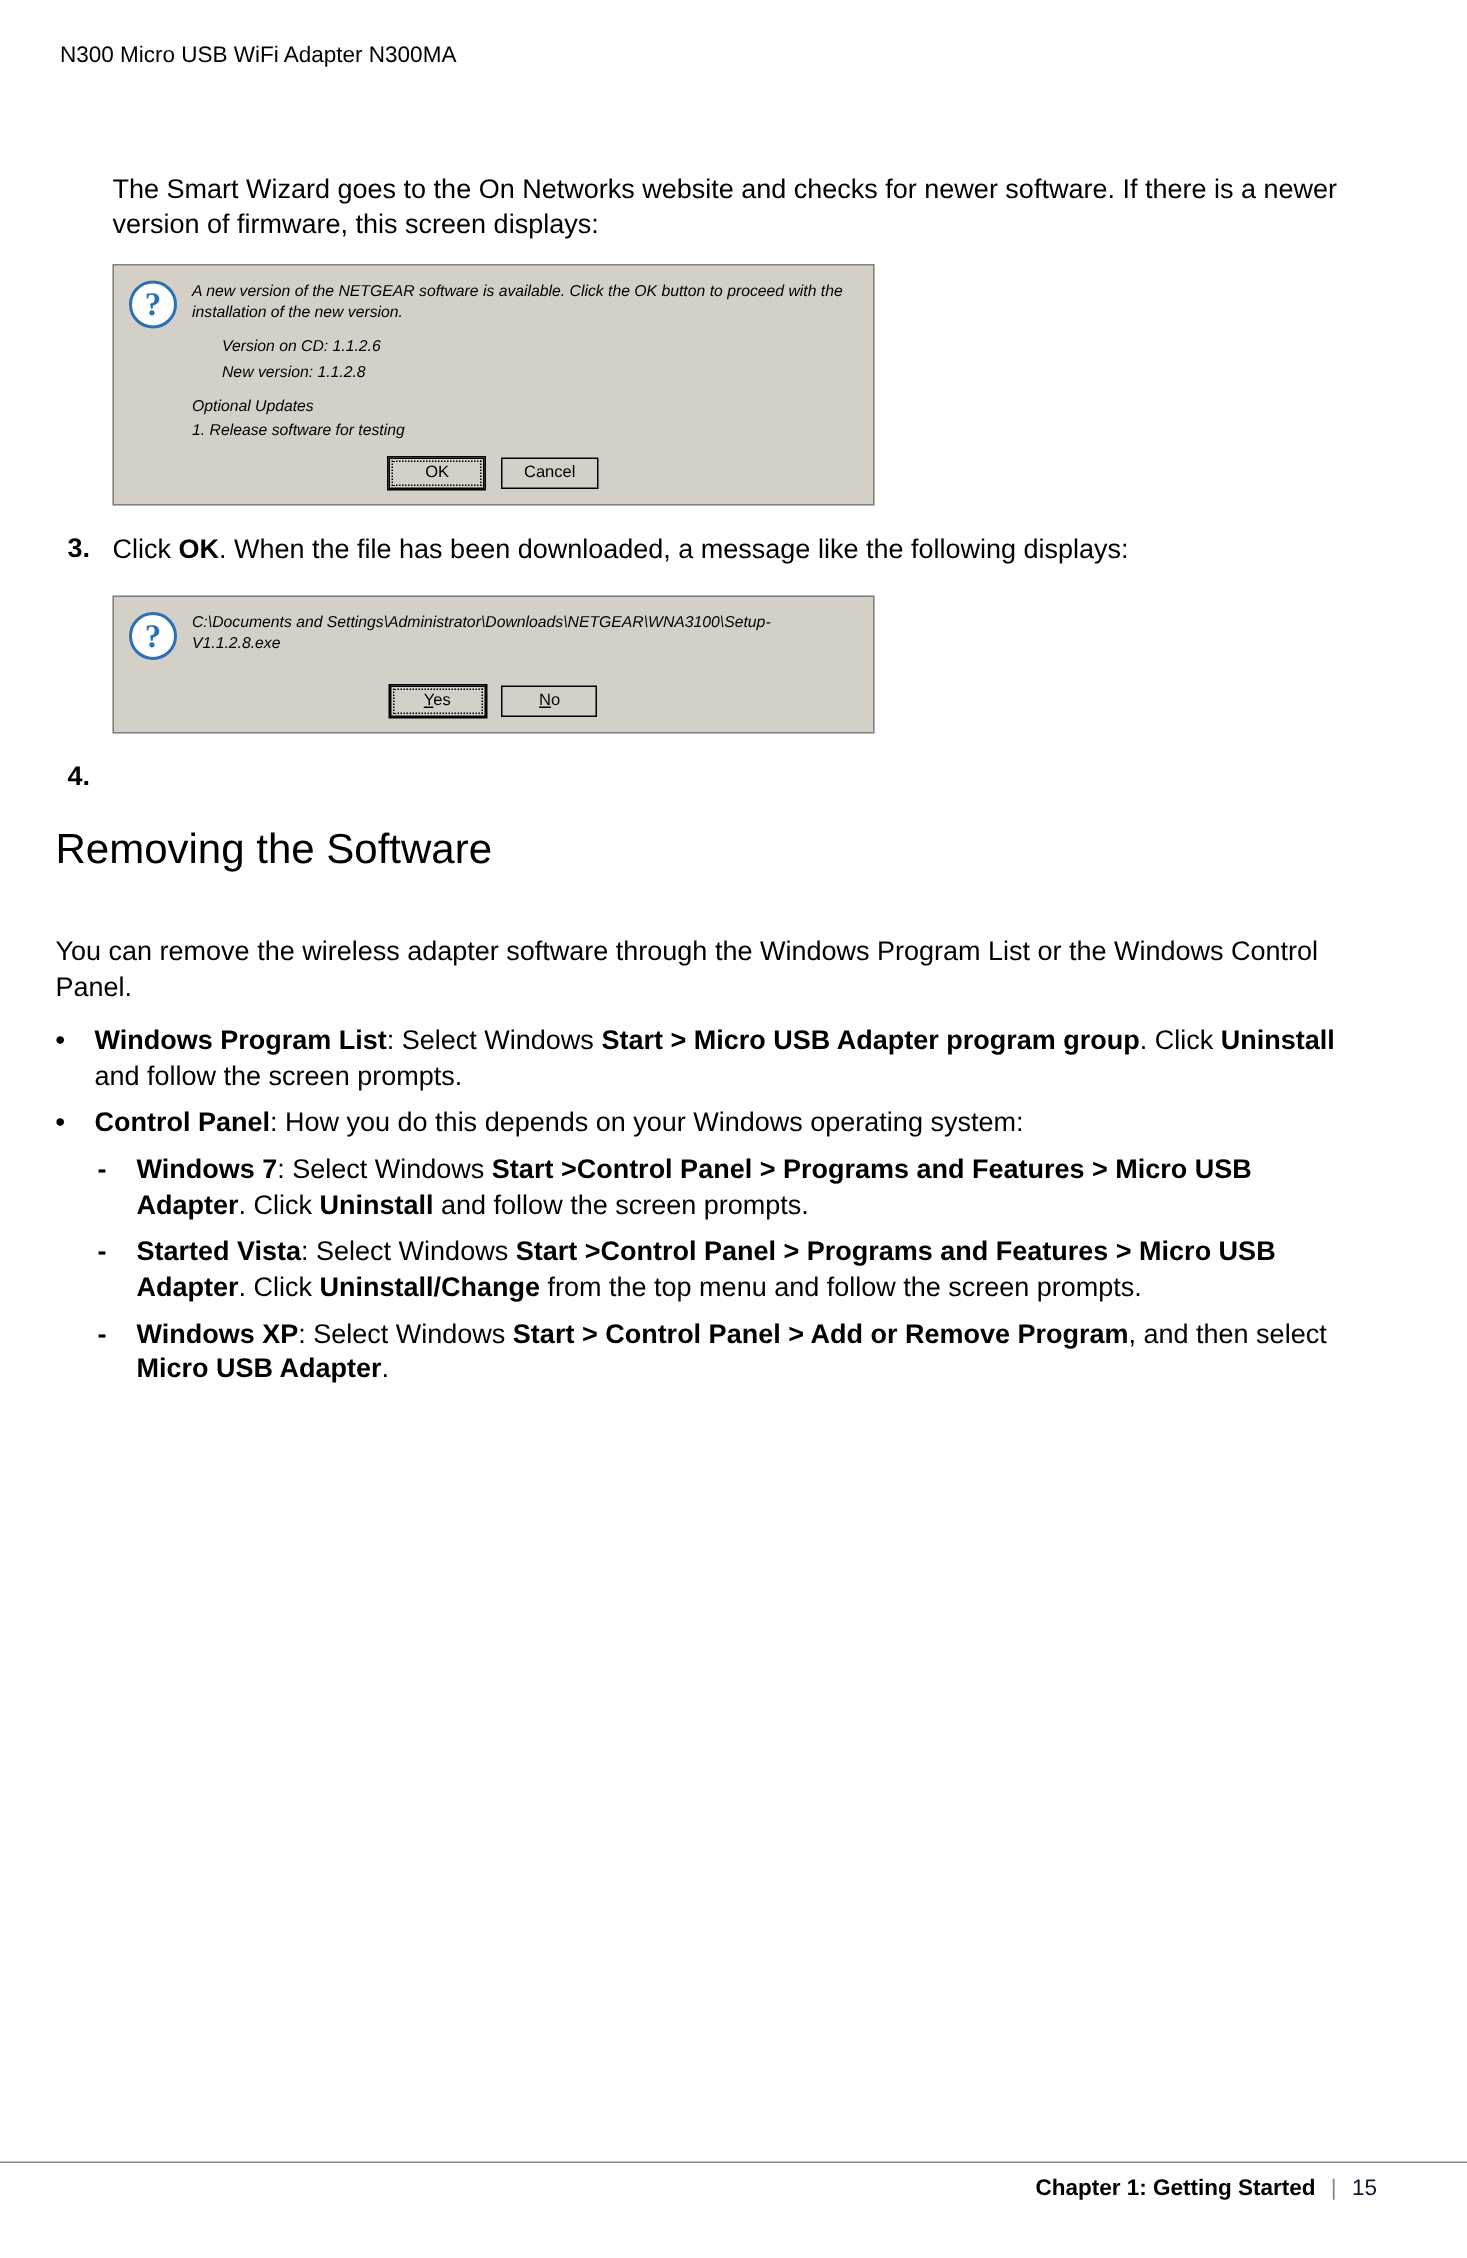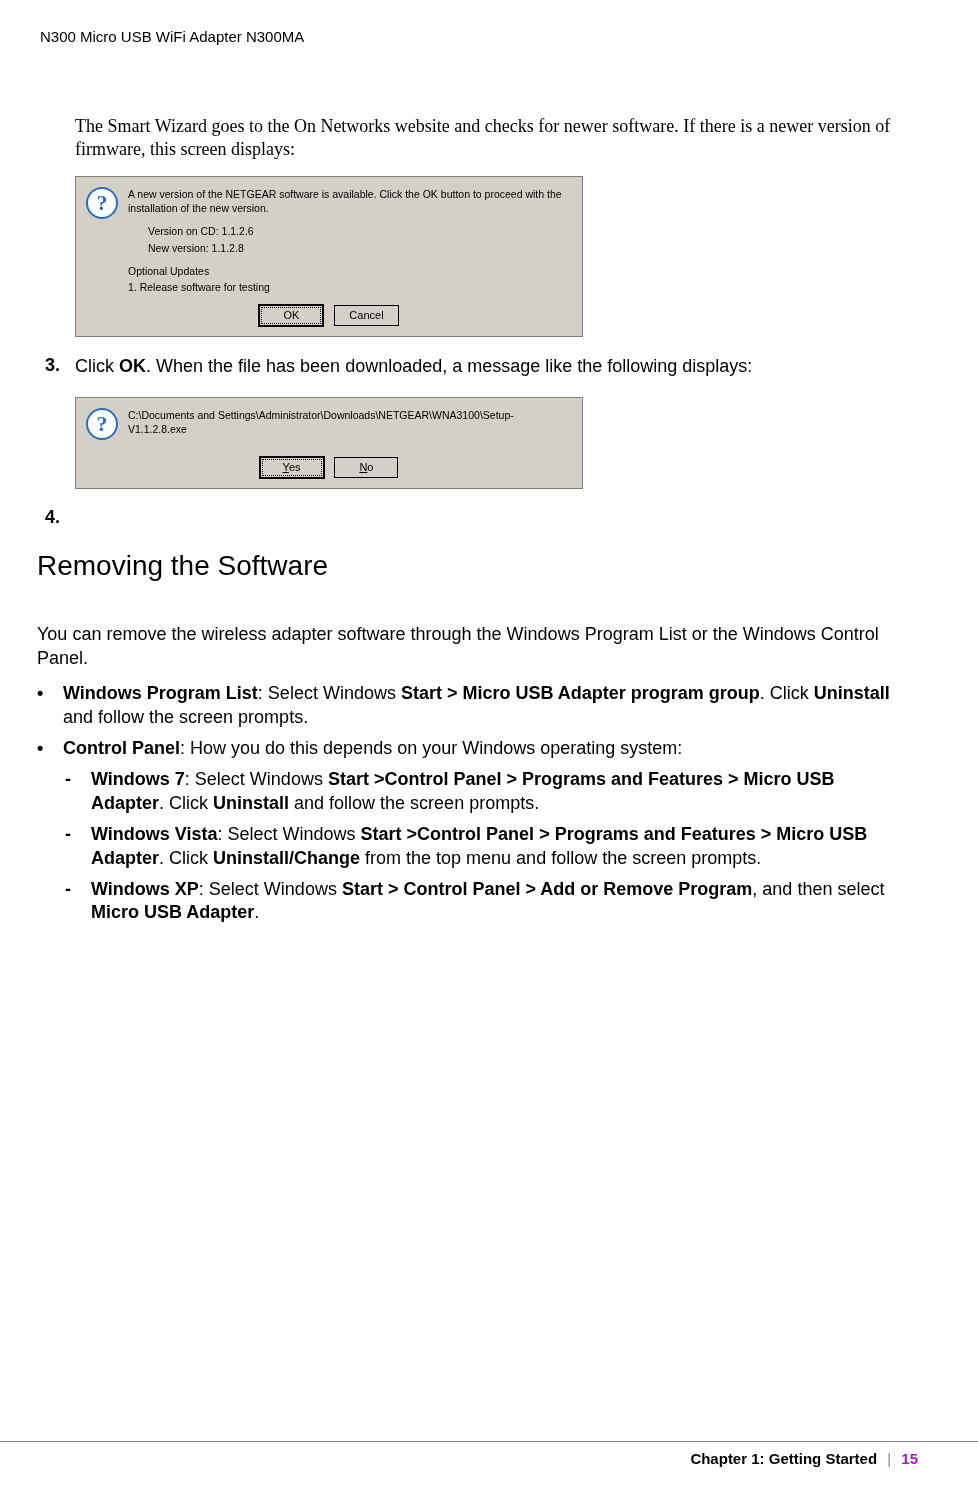--- a/index.html
+++ b/index.html
@@ -16,21 +16,20 @@
       font-weight: normal;
       font-size: 15px;
     }
     .content {
       padding: 60px 75px 0 75px;
     }
     .intro-text {
       font-size: 18px;
       line-height: 1.3;
       margin-bottom: 14px;
-      font-family: Liberation Serif, serif;
     }
     .dialog-box {
       background: #d4d0c8;
       border: 1px solid #808080;
       display: flex;
       align-items: flex-start;
       padding: 10px 12px 10px 10px;
       position: relative;
       margin-bottom: 18px;
     }
@@ -53,21 +52,21 @@
       font-family: Georgia, serif;
     }
     .dialog-text {
       font-family: Tahoma, Arial, sans-serif;
       font-size: 10.5px;
       color: #000;
       line-height: 1.4;
       flex: 1;
     }
     .dialog-text .indent { margin-left: 20px; }
-    .dialog-text p { margin-bottom: 2px; }
+    .dialog-text p { margin-bottom: 2px; font-style: italic; }
     .dialog-buttons {
       text-align: center;
       margin-top: 10px;
       padding-right: 40px;
     }
     .dlg-btn {
       display: inline-block;
       min-width: 64px;
       padding: 2px 14px;
       background: #d4d0c8;
@@ -124,21 +123,21 @@
       left: 0;
       right: 0;
       border-top: 1px solid #888;
       padding-top: 8px;
       text-align: right;
       padding-right: 60px;
       font-size: 15px;
     }
     .footer .chapter { font-weight: bold; }
     .footer .sep { color: #888; margin: 0 6px; }
-    .footer .pagenum { color: #a21caf; font-weight: bold; }
+    .footer .pagenum { color: #0f172a; font-weight: normal; }
     b { font-weight: bold; }
   </style>
 </head>
 <body>
 
 <div class="page-header">
   <span>N300 Micro USB WiFi Adapter N300MA</span>
 </div>
 
 <div class="content">
@@ -206,21 +205,21 @@
   <div class="sub-item">
     <div class="dash">-</div>
     <div>
       <b>Windows 7</b><span>: Select Windows </span><b>Start &gt;Control Panel &gt; Programs and Features &gt; Micro USB Adapter</b><span>. Click </span><b>Uninstall</b><span> and follow the screen prompts.</span>
     </div>
   </div>
 
   <div class="sub-item">
     <div class="dash">-</div>
     <div>
-      <b>Windows Vista</b><span>: Select Windows </span><b>Start &gt;Control Panel &gt; Programs and Features &gt; Micro USB Adapter</b><span>. Click </span><b>Uninstall/Change</b><span> from the top menu and follow the screen prompts.</span>
+      <b>Started Vista</b><span>: Select Windows </span><b>Start &gt;Control Panel &gt; Programs and Features &gt; Micro USB Adapter</b><span>. Click </span><b>Uninstall/Change</b><span> from the top menu and follow the screen prompts.</span>
     </div>
   </div>
 
   <div class="sub-item">
     <div class="dash">-</div>
     <div>
       <b>Windows XP</b><span>: Select Windows </span><b>Start &gt; Control Panel &gt; Add or Remove Program</b><span>, and then select </span><b>Micro USB Adapter</b><span>.</span>
     </div>
   </div>
 

